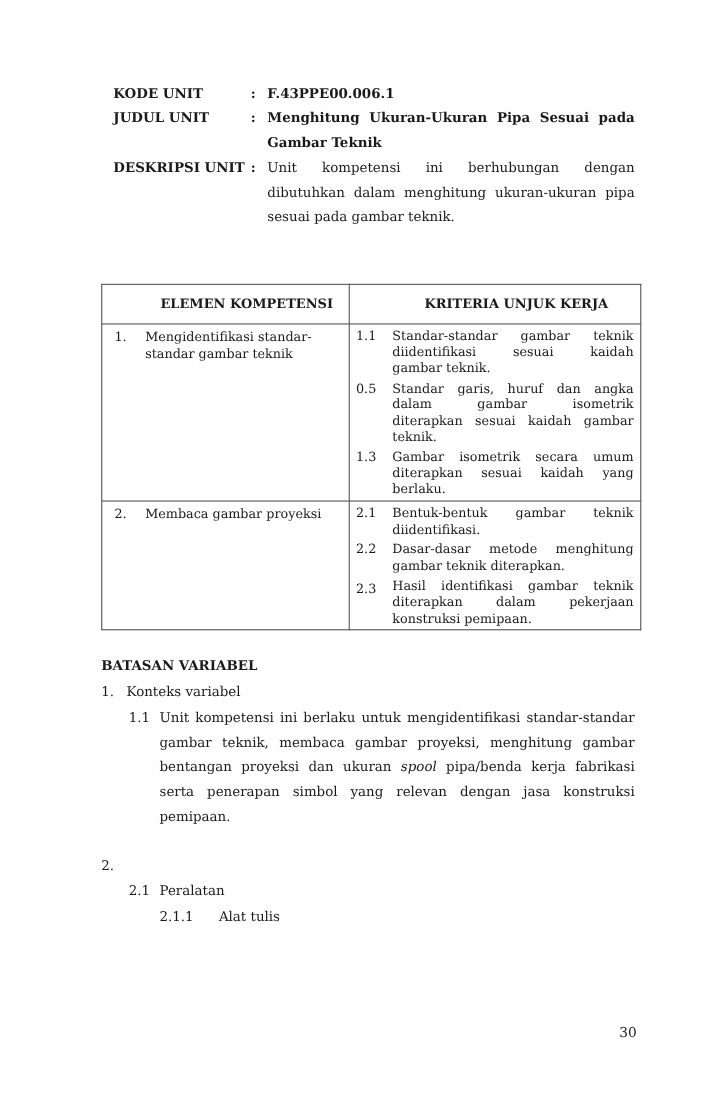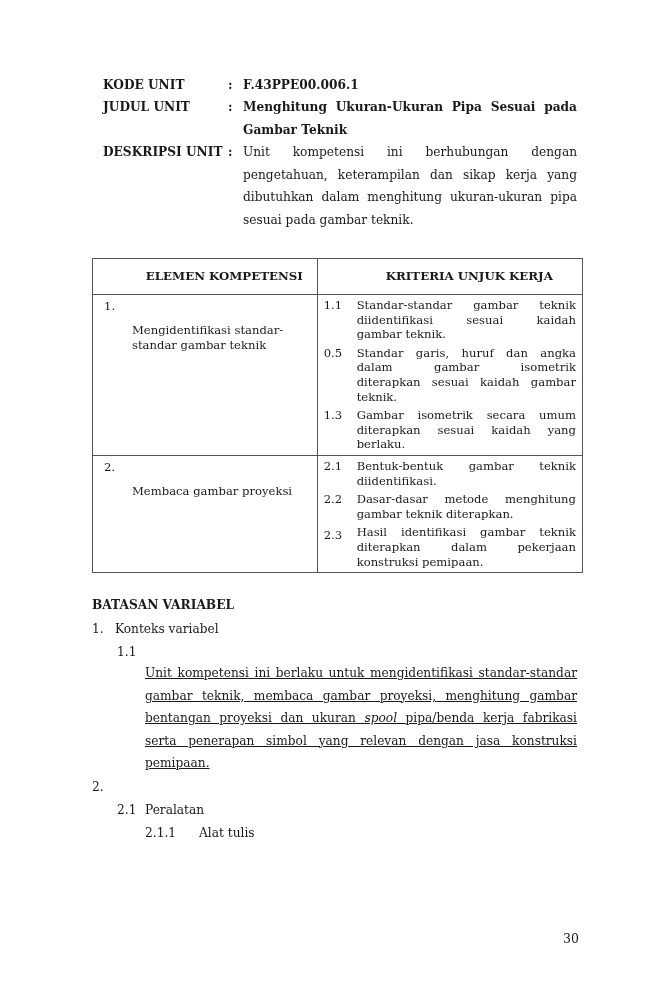--- a/index.html
+++ b/index.html
@@ -24,35 +24,35 @@
     position: absolute; left: 92px; top: 258px; width: 491px;
     border-collapse: collapse; font-size: 11.6px; line-height: 14.6px;
   }
   .comp-table th, .comp-table td { border: 1.3px solid #555; vertical-align: top; }
   .comp-table th { font-weight: bold; height: 33px; vertical-align: middle; text-align: center; font-size: 11.8px; padding-left: 40px; }
   .col1 { width: 225px; }
   .col2 { width: 266px; }
   .el-cell { padding: 4px 6px 4px 8px; }
   .el-item { display: flex; }
   .el-num { width: 28px; flex: none; padding-left: 3px; }
-  .el-text { flex: 1; margin-top: 24px; }
+  .el-text { flex: 1; }
   .kuk-cell { padding: 3px 6px 3px 6px; }
   .kuk-item { display: flex; margin-bottom: 4px; }
   .kuk-item:last-child { margin-bottom: 0; }
   .kuk-num { width: 33px; flex: none; }
   .kuk-text { flex: 1; text-align: justify; text-align-last: left; }
   .kuk-text .j { display: block; text-align: justify; text-align-last: justify; }
   .kuk-text .l { display: block; text-align: center; }
 
   
   .section-title { position: absolute; left: 92px; top: 598px; font-weight: bold; font-size: 12.2px; }
   .bv { position: absolute; font-size: 12.2px; line-height: 22.5px; }
   .bv-num { position: absolute; left: 0; }
   .bv-text { position: absolute; white-space: nowrap; }
-  .para { position: absolute; left: 145px; top: 662px; width: 432px; font-size: 12.2px; line-height: 22.5px; text-decoration: underline; }
+  .para { position: absolute; left: 145px; top: 641px; width: 432px; font-size: 12.2px; line-height: 22.5px; }
   .para .j { display: block; text-align: justify; text-align-last: justify; }
   .para .l { display: block; text-align: left; }
   .page-number { position: absolute; left: 563px; top: 931px; font-size: 12.5px; }
 </style>
 </head>
 <body>
 
 <div class="page">
 
   <div class="info-row" style="top:74px;">
@@ -68,21 +68,20 @@
       <span class="just-line">Menghitung Ukuran-Ukuran Pipa Sesuai pada</span>
       <span class="last-line">Gambar Teknik</span>
     </span>
   </div>
 
   <div class="info-row" style="top:141px;">
     <span class="info-label">DESKRIPSI UNIT</span>
     <span class="info-colon">:</span>
     <span class="info-value">
       <span class="just-line">Unit kompetensi ini berhubungan dengan</span>
-      <span class="just-line">pengetahuan, keterampilan dan sikap kerja yang</span>
       <span class="just-line">dibutuhkan dalam menghitung ukuran-ukuran pipa</span>
       <span class="last-line">sesuai pada gambar teknik.</span>
     </span>
   </div>
 
   <table class="comp-table">
     <colgroup>
         <col class="col1">
         <col class="col2">
       </colgroup>

